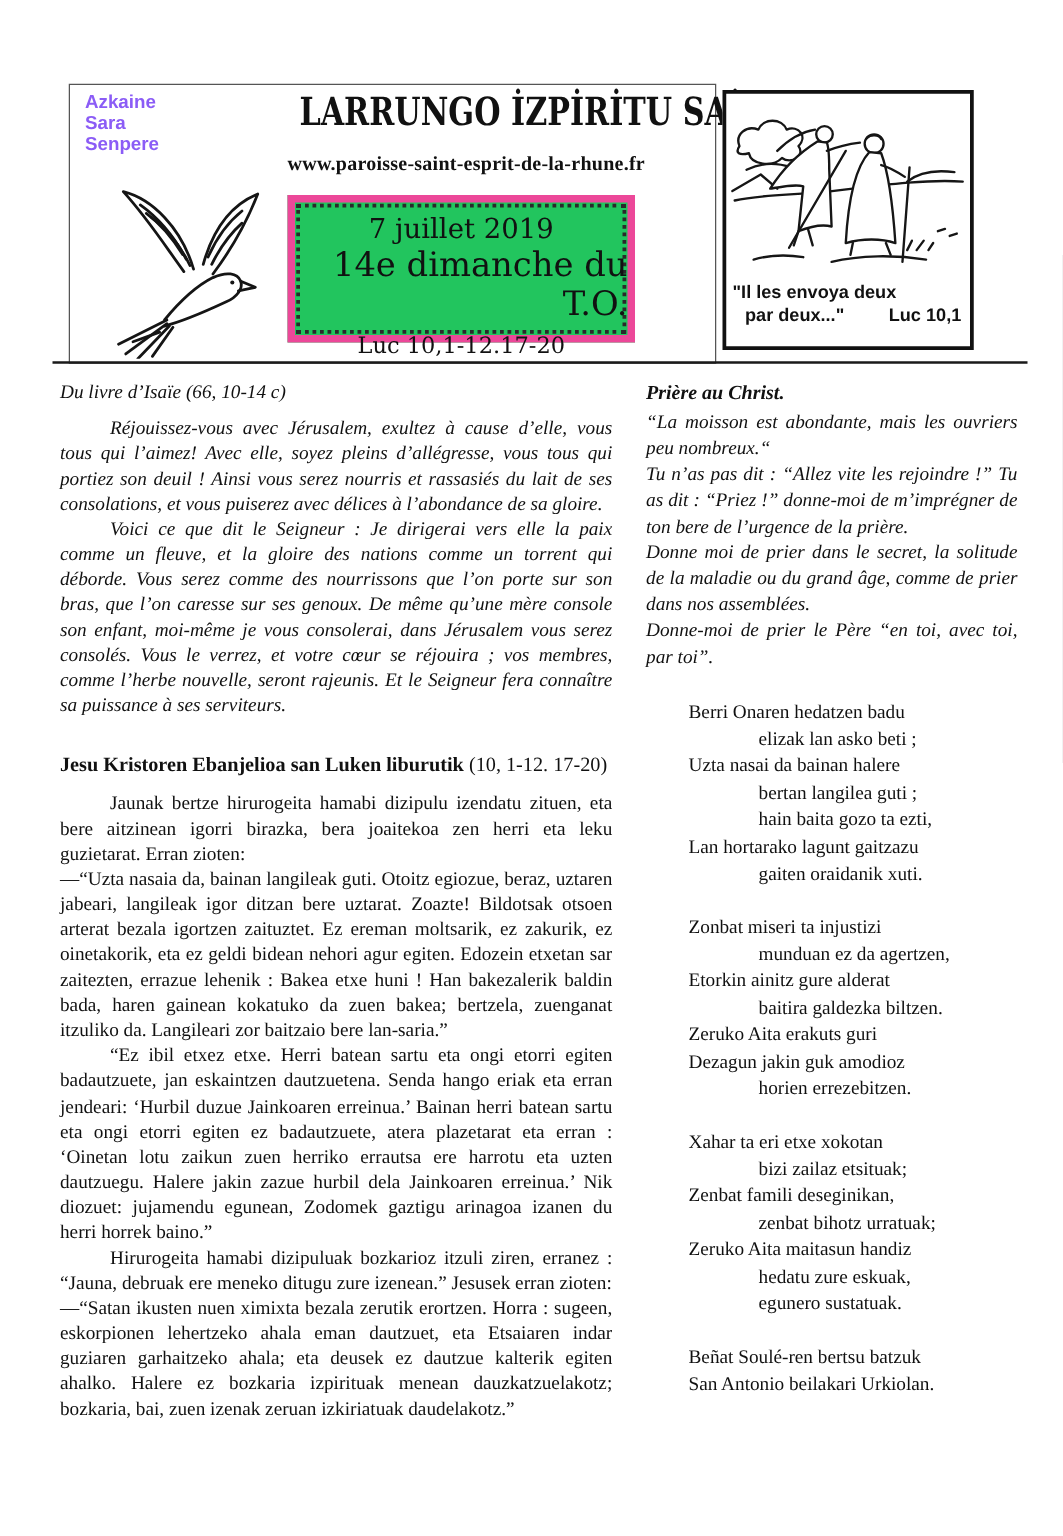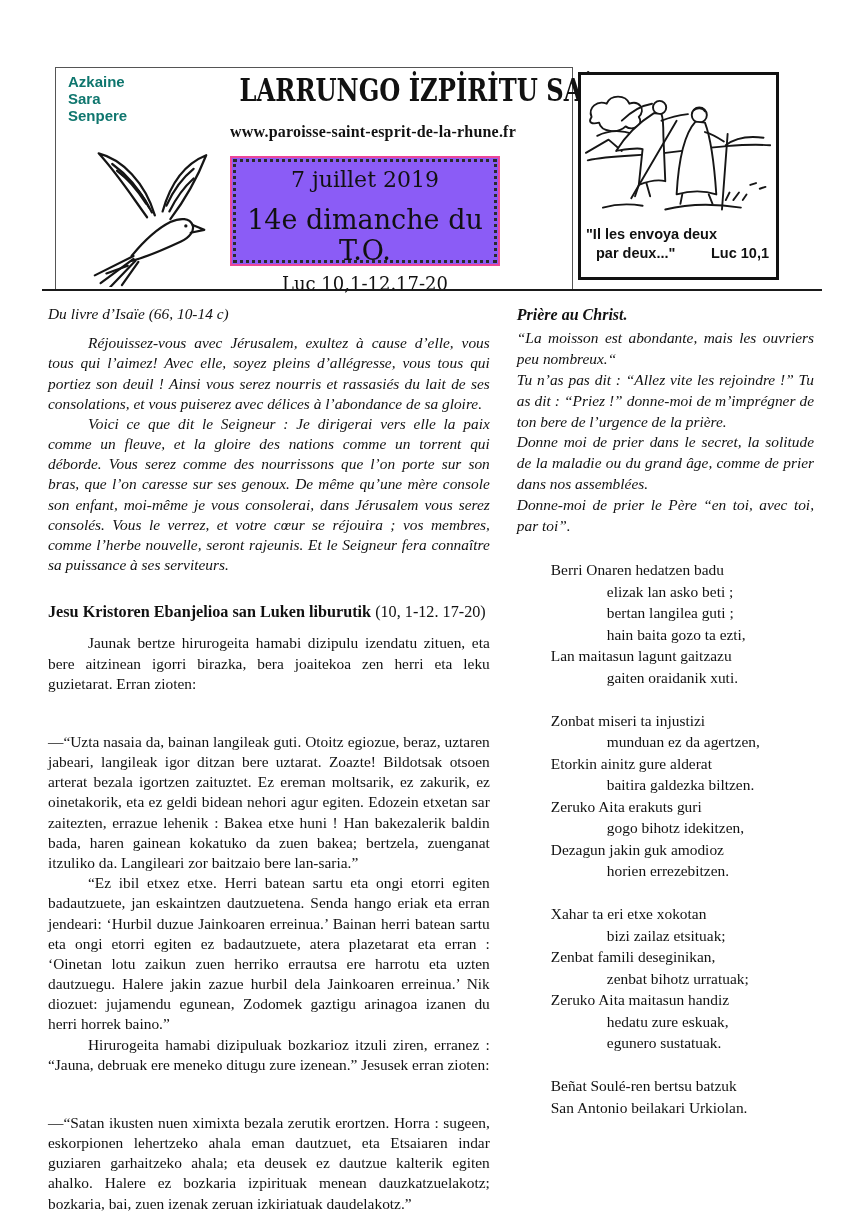--- a/index.html
+++ b/index.html
@@ -2,53 +2,53 @@
 <html><head>
 <meta charset="utf-8">
 <style>
   html,body{margin:0;padding:0;background:#e8e8e8;}
   .page{position:relative;width:850px;height:1229px;margin:0 auto;background:#ffffff;
         font-family:"Liberation Serif","DejaVu Serif",serif;color:#111;overflow:hidden;}
 
   
   .masthead-box{position:absolute;left:55px;top:67px;width:516px;height:222px;border:1px solid #555;background:#fff;}
   .towns{position:absolute;left:12px;top:6px;font-family:"Liberation Sans",sans-serif;
-         font-weight:bold;font-size:15px;line-height:1.12;color:#0f766e;}
+         font-weight:bold;font-size:15px;line-height:1.12;color:#8b5cf6;}
   .title-wrap{position:absolute;left:122px;top:4px;width:390px;text-align:center;white-space:nowrap;}
   .title-inner{display:inline-block;transform:scaleX(.78);transform-origin:50% 50%;
                font-family:"DejaVu Serif",serif;font-weight:bold;font-size:31px;letter-spacing:0;}
   .url-line{position:absolute;left:122px;top:55px;width:390px;text-align:center;
             font-weight:bold;font-size:16px;letter-spacing:.2px;}
   .dove{position:absolute;left:0;top:64px;width:188px;height:155px;}
-  .date-box{position:absolute;left:174px;top:88px;width:266px;height:106px;border:2px solid #ec4899;background:#8b5cf6;}
+  .date-box{position:absolute;left:174px;top:88px;width:266px;height:106px;border:6px solid #ec4899;background:#22c55e;}
   .date-box::before{content:"";position:absolute;inset:1px;border:3px dotted #2a2a2a;pointer-events:none;}
   .date-inner{position:relative;text-align:center;padding-top:9px;font-family:"DejaVu Serif",serif;}
   .d1{font-size:22px;}
-  .d2{font-size:27px;margin-top:12px;}
+  .d2{font-size:27px;margin-top:1px;text-align:right;}
   .d3{font-size:18px;margin-top:7px;}
 
   .illus-box{position:absolute;left:578px;top:72px;width:201px;height:208px;border:3px solid #111;
              background:#fff;box-sizing:border-box;padding:2px 3px;}
   .disciples{width:100%;height:146px;display:block;}
   .illus-caption{font-family:"Liberation Sans",sans-serif;font-weight:bold;font-size:14.5px;
                  line-height:1.3;padding:2px 2px 0 2px;}
   .cap-l2{display:flex;justify-content:space-between;padding-left:10px;padding-right:2px;}
 
   .head-rule{position:absolute;left:42px;top:289px;width:780px;height:2px;background:#1a1a1a;}
 
   
   .columns{position:absolute;left:48px;top:304px;width:766px;display:flex;}
   .col-left{width:446px;font-size:15.4px;line-height:1.31;}
   .col-right{width:300px;font-size:15.4px;line-height:1.36;margin-left:27px;}
 
   .reading-title{margin:0 0 9px 0;font-style:italic;}
   .para{margin:0;text-align:justify;}
   .rpara{font-style:italic;text-indent:40px;}
   .gpara{text-indent:40px;}
-  .gpara.noindent{text-indent:0;margin-top:38px;}
+  .gpara.noindent{text-indent:0;}
   .gheading{margin:27px 0 10px 0;font-size:16.2px;font-weight:normal;}
   .gheading .b{font-weight:bold;}
 
   .prayer-title{margin:0 0 2px 0;font-weight:bold;font-style:italic;font-size:16px;}
   .ppara{margin:0;text-align:justify;font-style:italic;}
 
   .verses{margin-top:22px;padding-left:34px;line-height:1.4;}
   .stanza{margin-bottom:21px;}
   .vline.b{padding-left:56px;}
   .attrib{padding-left:34px;margin-top:12px;line-height:1.45;}
@@ -176,32 +176,32 @@
           <p class="ppara">“La moisson est abondante, mais les ouvriers peu nombreux.“</p>
           <p class="ppara">Tu n’as pas dit : “Allez vite les rejoindre !” Tu as dit : “Priez !” donne-moi de m’imprégner de ton bere de l’urgence de la prière.</p>
           <p class="ppara">Donne moi de prier dans le secret, la solitude de la maladie ou du grand âge, comme de prier dans nos assemblées.</p>
           <p class="ppara">Donne-moi de prier le Père “en toi, avec toi, par toi”.</p>
         </div>
 
       <div id="verses" class="verses">
           <div class="stanza">
             <div class="vline">Berri Onaren hedatzen badu</div>
             <div class="vline b">elizak lan asko beti ;</div>
+            <div class="vline">Uzta nasai da bainan halere</div>
             <div class="vline b">bertan langilea guti ;</div>
             <div class="vline b">hain baita gozo ta ezti,</div>
-            <div class="vline">Lan maitasun lagunt gaitzazu</div>
+            <div class="vline">Lan hortarako lagunt gaitzazu</div>
             <div class="vline b">gaiten oraidanik xuti.</div>
           </div>
           <div class="stanza">
             <div class="vline">Zonbat miseri ta injustizi</div>
             <div class="vline b">munduan ez da agertzen,</div>
             <div class="vline">Etorkin ainitz gure alderat</div>
             <div class="vline b">baitira galdezka biltzen.</div>
             <div class="vline">Zeruko Aita erakuts guri</div>
-            <div class="vline b">gogo bihotz idekitzen,</div>
             <div class="vline">Dezagun jakin guk amodioz</div>
             <div class="vline b">horien errezebitzen.</div>
           </div>
           <div class="stanza">
             <div class="vline">Xahar ta eri etxe xokotan</div>
             <div class="vline b">bizi zailaz etsituak;</div>
             <div class="vline">Zenbat famili deseginikan,</div>
             <div class="vline b">zenbat bihotz urratuak;</div>
             <div class="vline">Zeruko Aita maitasun handiz</div>
             <div class="vline b">hedatu zure eskuak,</div>

